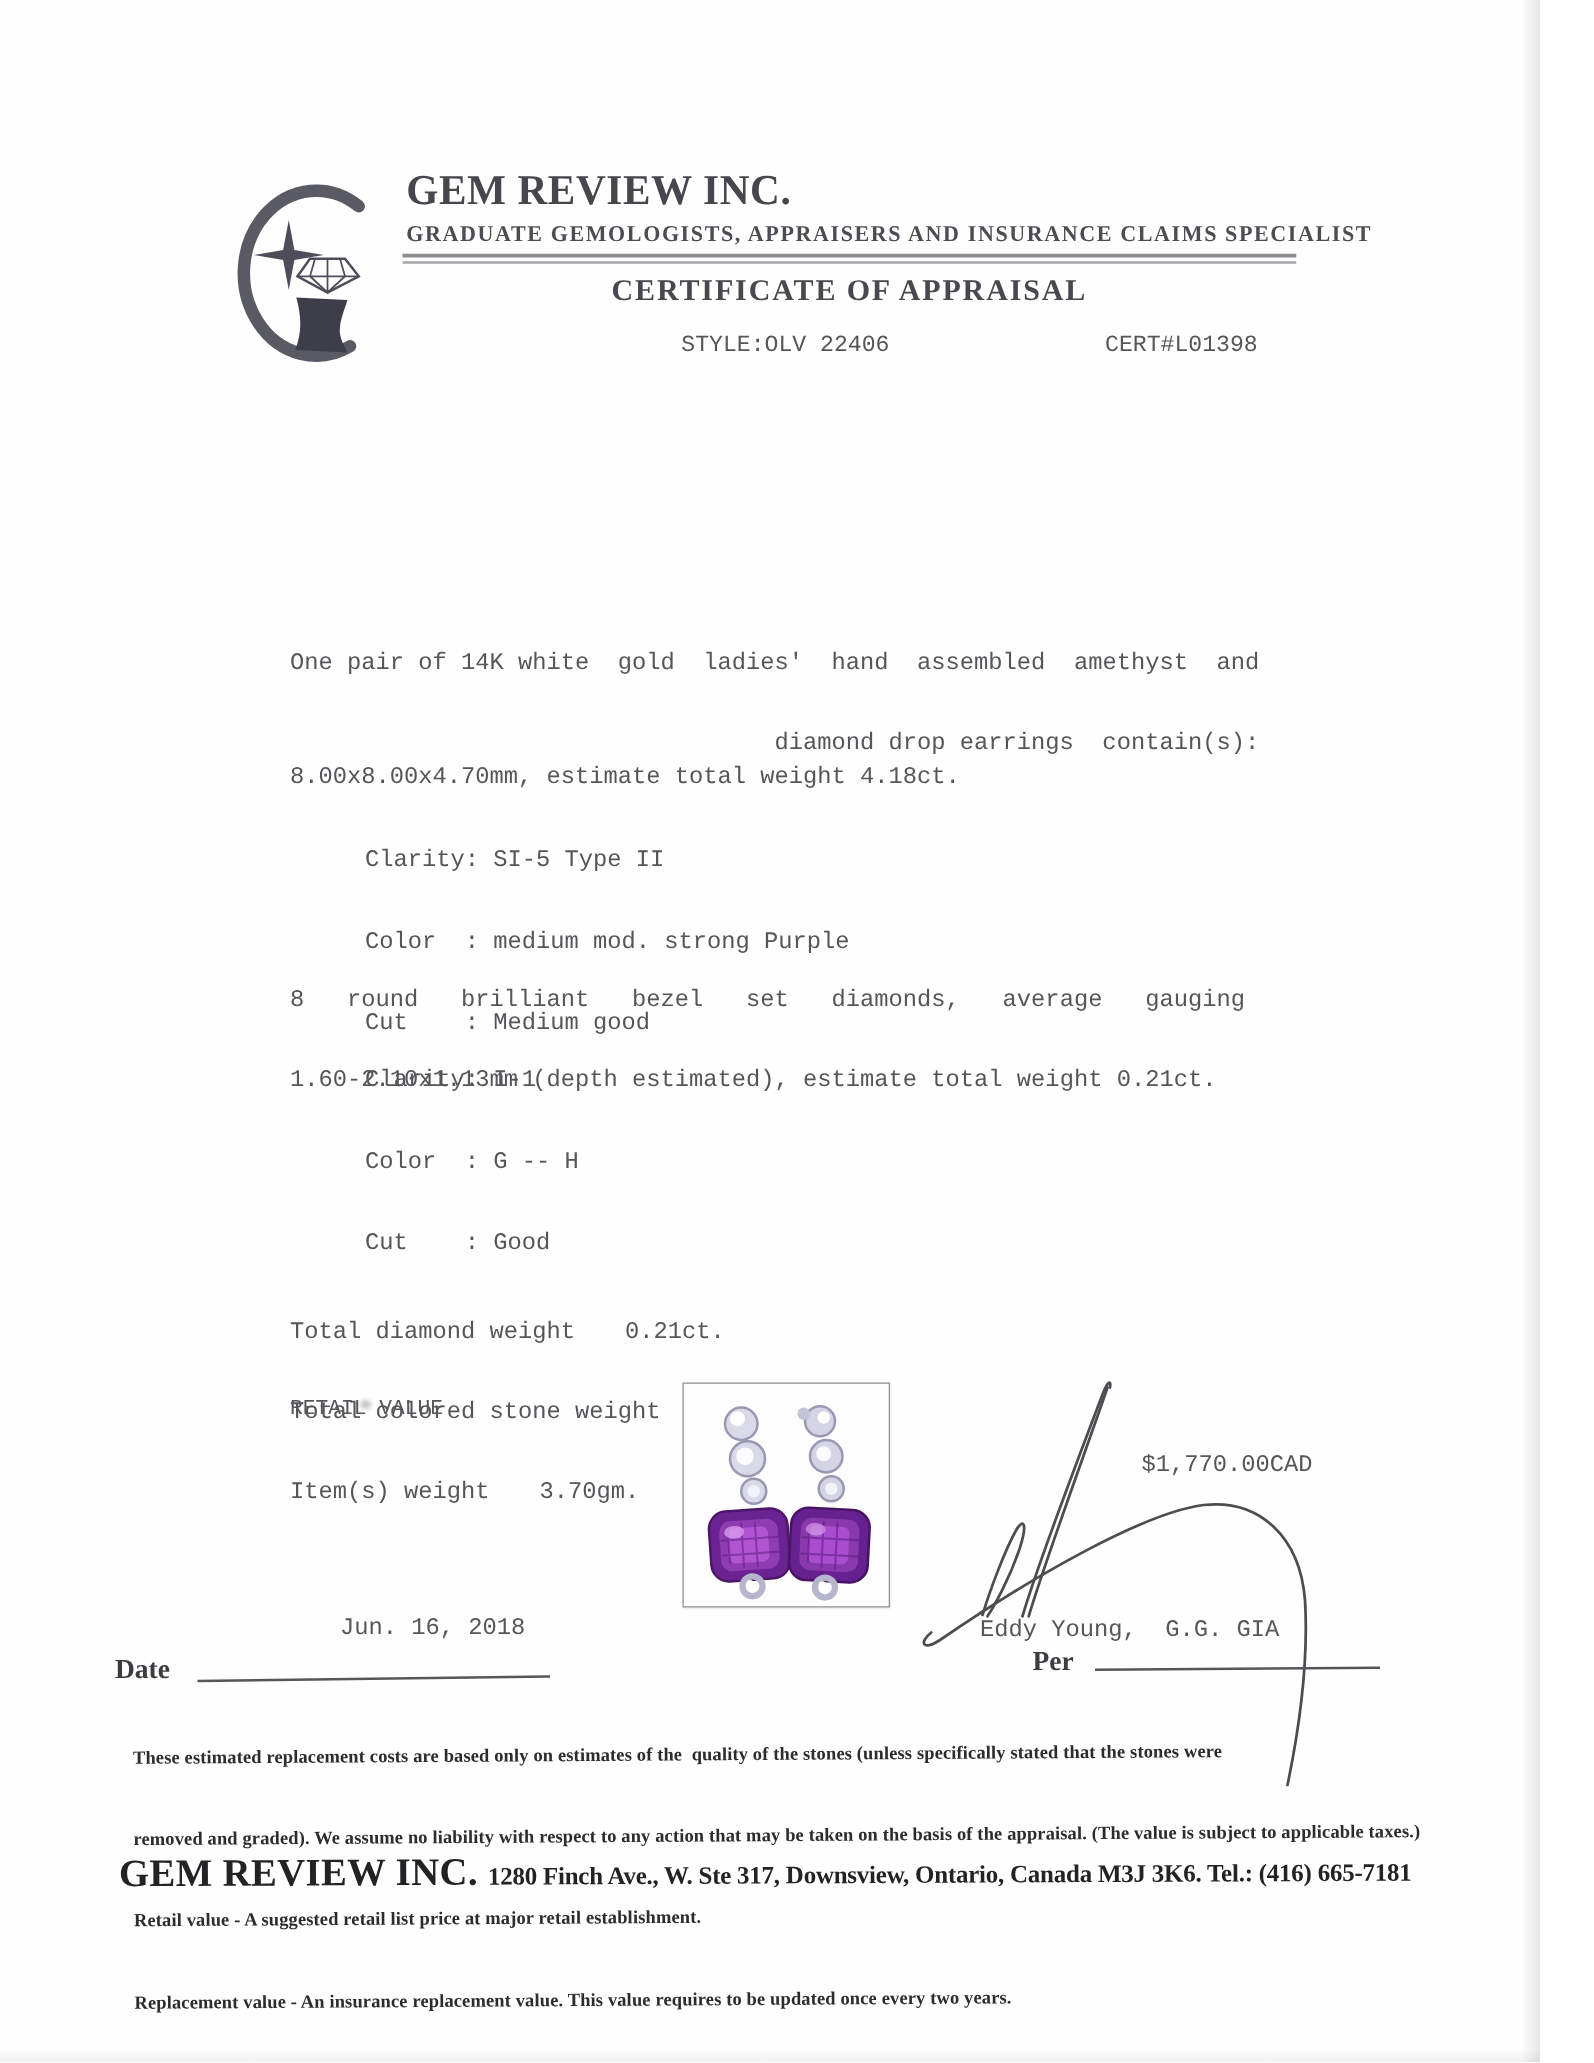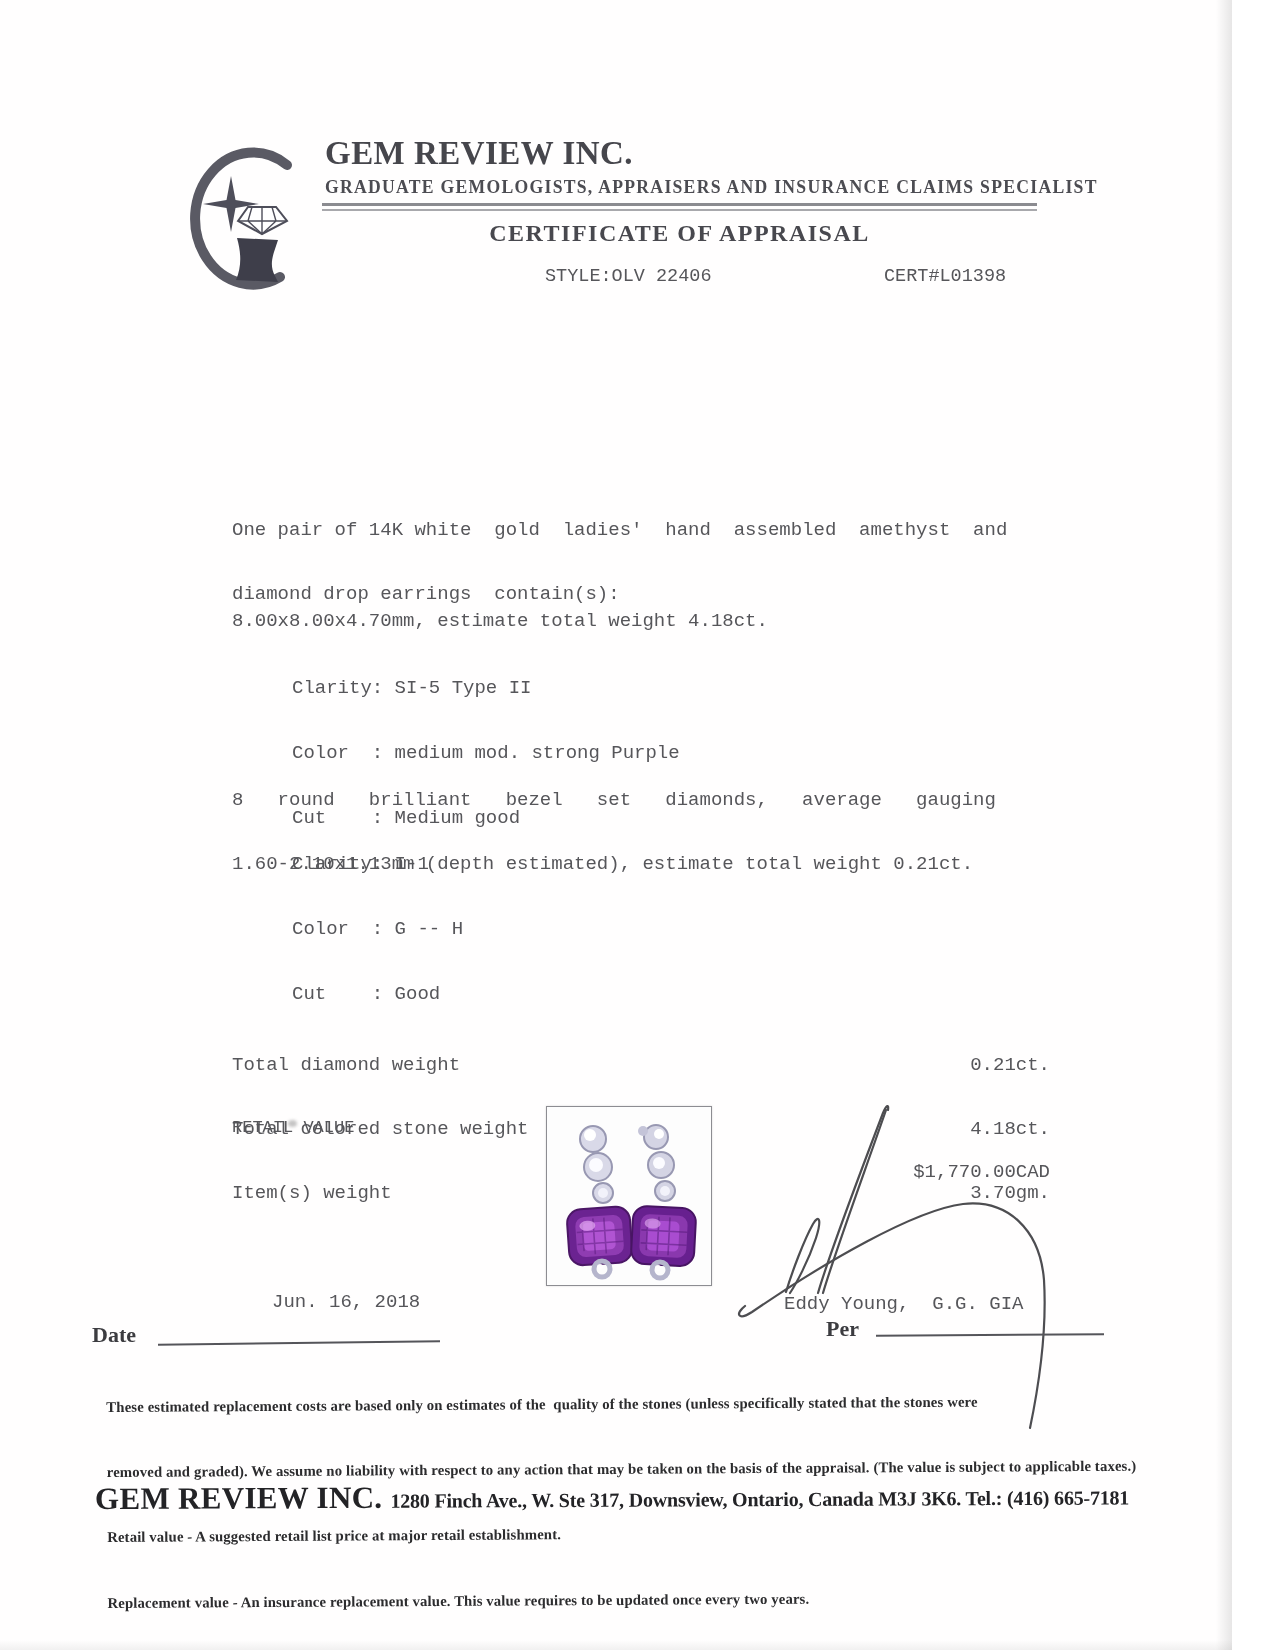--- a/index.html
+++ b/index.html
@@ -30,28 +30,28 @@
   .rule2{left:322px;top:209px;width:715px;height:2px;background:#a8a8ac;}
   .cert-title{left:322px;top:220px;width:715px;text-align:center;font-size:24px;font-weight:bold;
     color:#48484e;letter-spacing:1.5px;}
 
   .mono{font-family:"Liberation Mono", monospace;color:#56565a;white-space:pre;}
   .style-no{left:545px;top:266px;font-size:18.5px;}
   .cert-no{left:884px;top:266px;font-size:18.5px;}
 
   
   .body-block{font-size:19px;line-height:21.4px;}
-  .p1{left:232px;top:477px;}
+  .p1{left:232px;top:477px;text-align:right;}
   .p2{left:232px;top:568px;}
   .specs1{left:292px;top:635px;line-height:21.6px;}
   .p3{left:232px;top:747px;}
   .specs2{left:292px;top:811px;line-height:21.6px;}
 
   .refblock{left:232px;top:1012px;width:818px;font-size:19px;line-height:21.4px;}
-  .refrow{display:flex;justify-content:space-between;}
+  .refrow{display:flex;gap:40px;}
   .retail-label{left:232px;top:1118px;font-size:17px;}
   .retail-amount{left:232px;top:1161px;width:818px;text-align:right;font-size:19px;}
 
   
   .photo{left:546px;top:1106px;width:164px;height:178px;background:#fdfdfd;
     border:1px solid #8d8d92;box-shadow:0 0 2px rgba(0,0,0,.15);}
 
   
   .date-value{left:272px;top:1291px;font-size:19px;}
   .signer-name{left:784px;top:1293px;font-size:19px;}

